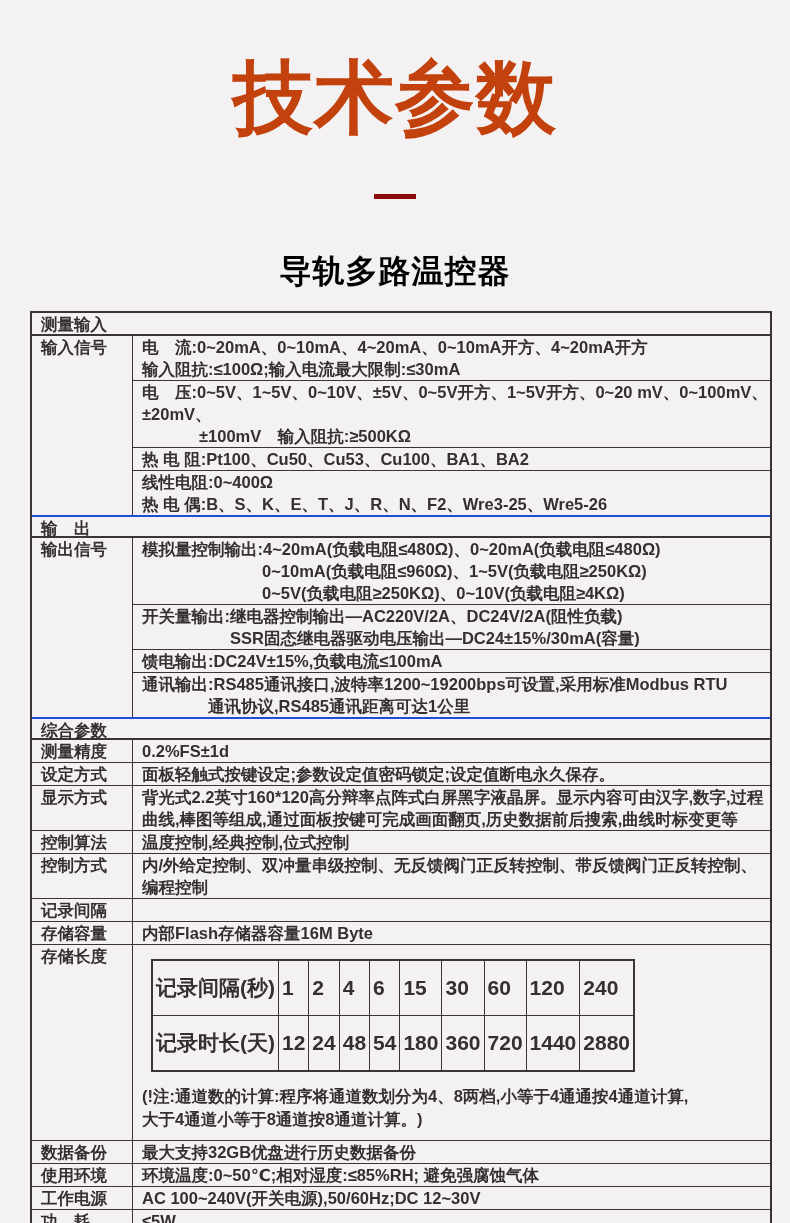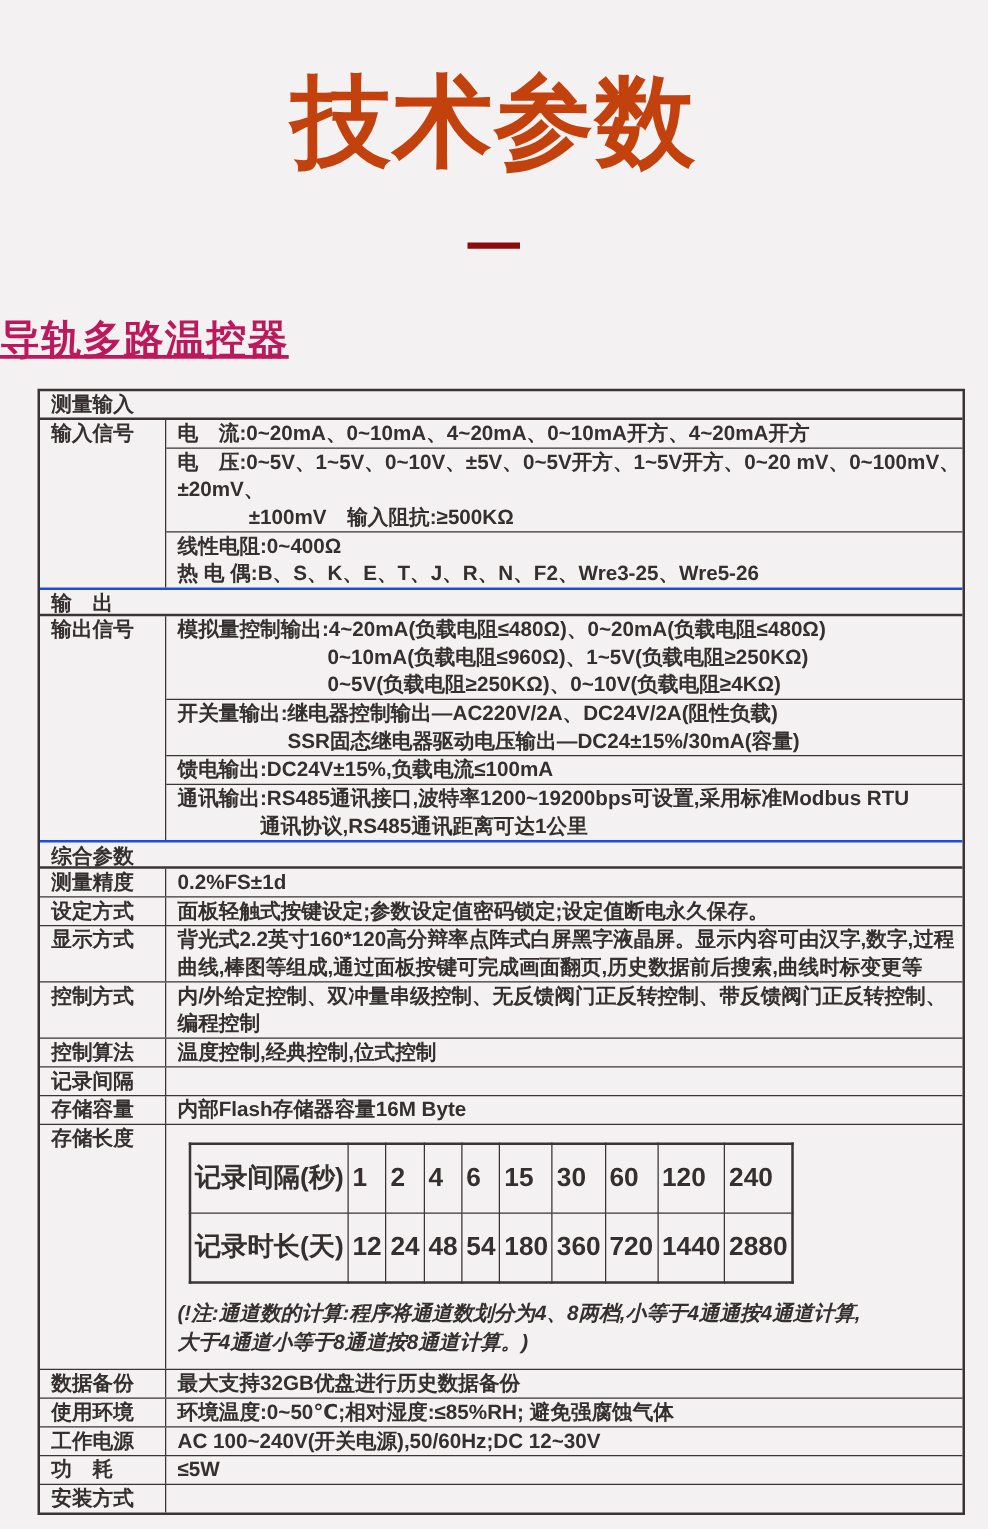--- a/index.html
+++ b/index.html
@@ -20,27 +20,26 @@
     color: #c2410c;
     letter-spacing: 1px;
   }
   .accent-dash {
     width: 42px; height: 5px;
     margin: 56px auto 0;
     background: #8a0c0c;
   }
   .page-subtitle {
     margin-top: 56px;
-    text-align: left;
+    text-align: center;
     font-size: 32px;
     line-height: 1;
     font-weight: 800;
-    color: #be185d;
+    color: #000000;
     letter-spacing: 1px;
-    text-decoration: underline;
   }
   .spec-table {
     width: 742px;
     margin: 24px 0 0 30px;
     border: 2px solid #3a3437;
   }
   .trow {
     display: flex;
     border-bottom: 1px solid #3a3437;
     font-size: 16.5px;
@@ -90,42 +89,46 @@
   .rt td:nth-child(2)  { width: 27px; }
   .rt td:nth-child(3)  { width: 26px; }
   .rt td:nth-child(4)  { width: 26px; }
   .rt td:nth-child(5)  { width: 27px; }
   .rt td:nth-child(6)  { width: 35px; }
   .rt td:nth-child(7)  { width: 38px; }
   .rt td:nth-child(8)  { width: 37px; }
   .rt td:nth-child(9)  { width: 50px; }
   .rt td:nth-child(10) { width: 49px; }
   .note { margin-top: 13px; }
-  .note .line { line-height: 23px; font-style: italic; }
+  .note .line { line-height: 23px; }
 </style>
 </head>
 <body>
 
 <div class="page-title">技术参数</div>
 <div class="accent-dash"></div>
 <div class="page-subtitle">导轨多路温控器</div>
 
 <div class="spec-table">
 
   <div class="trow sec">测量输入</div>
 
   <div class="trow nb">
     <div class="lcell">输入信号</div>
     <div class="ccell">
       <div class="subrow">
         <div class="line">电　流:0~20mA、0~10mA、4~20mA、0~10mA开方、4~20mA开方</div>
+        <div class="line">输入阻抗:≤100Ω;输入电流最大限制:≤30mA</div>
       </div>
       <div class="subrow">
         <div class="line">电　压:0~5V、1~5V、0~10V、±5V、0~5V开方、1~5V开方、0~20 mV、0~100mV、±20mV、</div>
         <div class="line i57">±100mV　输入阻抗:≥500KΩ</div>
+      </div>
+      <div class="subrow">
+        <div class="line">热 电 阻:Pt100、Cu50、Cu53、Cu100、BA1、BA2</div>
       </div>
       <div class="subrow">
         <div class="line">线性电阻:0~400Ω</div>
         <div class="line">热 电 偶:B、S、K、E、T、J、R、N、F2、Wre3-25、Wre5-26</div>
       </div>
     </div>
   </div>
 
   <div class="trow sec bt">输　出</div>
 
@@ -169,30 +172,30 @@
 
   <div class="trow">
     <div class="lcell">显示方式</div>
     <div class="ccell">
       <div class="line">背光式2.2英寸160*120高分辩率点阵式白屏黑字液晶屏。显示内容可由汉字,数字,过程</div>
       <div class="line">曲线,棒图等组成,通过面板按键可完成画面翻页,历史数据前后搜索,曲线时标变更等</div>
     </div>
   </div>
 
   <div class="trow">
+    <div class="lcell">控制算法</div>
+    <div class="ccell">
+        <div class="line">温度控制,经典控制,位式控制</div>
+      </div>
+  </div>
+
+  <div class="trow">
     <div class="lcell">控制方式</div>
     <div class="ccell">
         <div class="line">内/外给定控制、双冲量串级控制、无反馈阀门正反转控制、带反馈阀门正反转控制、编程控制</div>
-      </div>
-  </div>
-
-  <div class="trow">
-    <div class="lcell">控制算法</div>
-    <div class="ccell">
-        <div class="line">温度控制,经典控制,位式控制</div>
       </div>
   </div>
 
   <div class="trow">
     <div class="lcell">记录间隔</div>
   </div>
 
   <div class="trow">
     <div class="lcell">存储容量</div>
     <div class="ccell">

